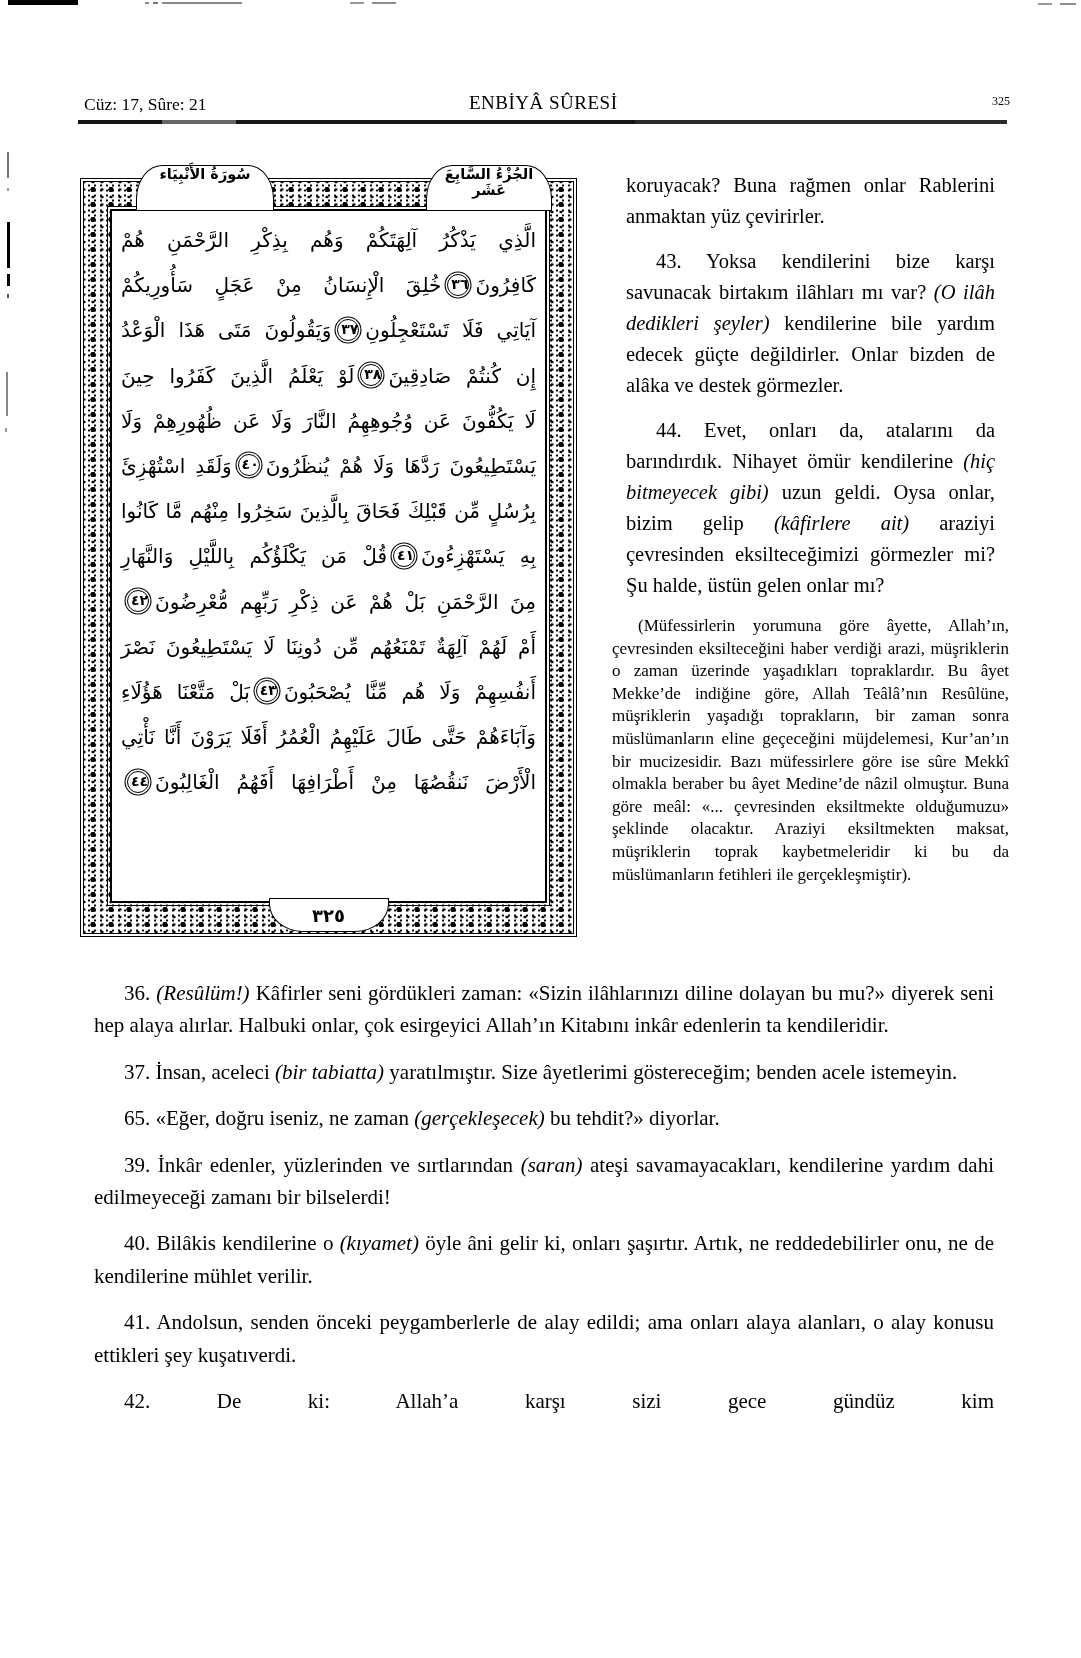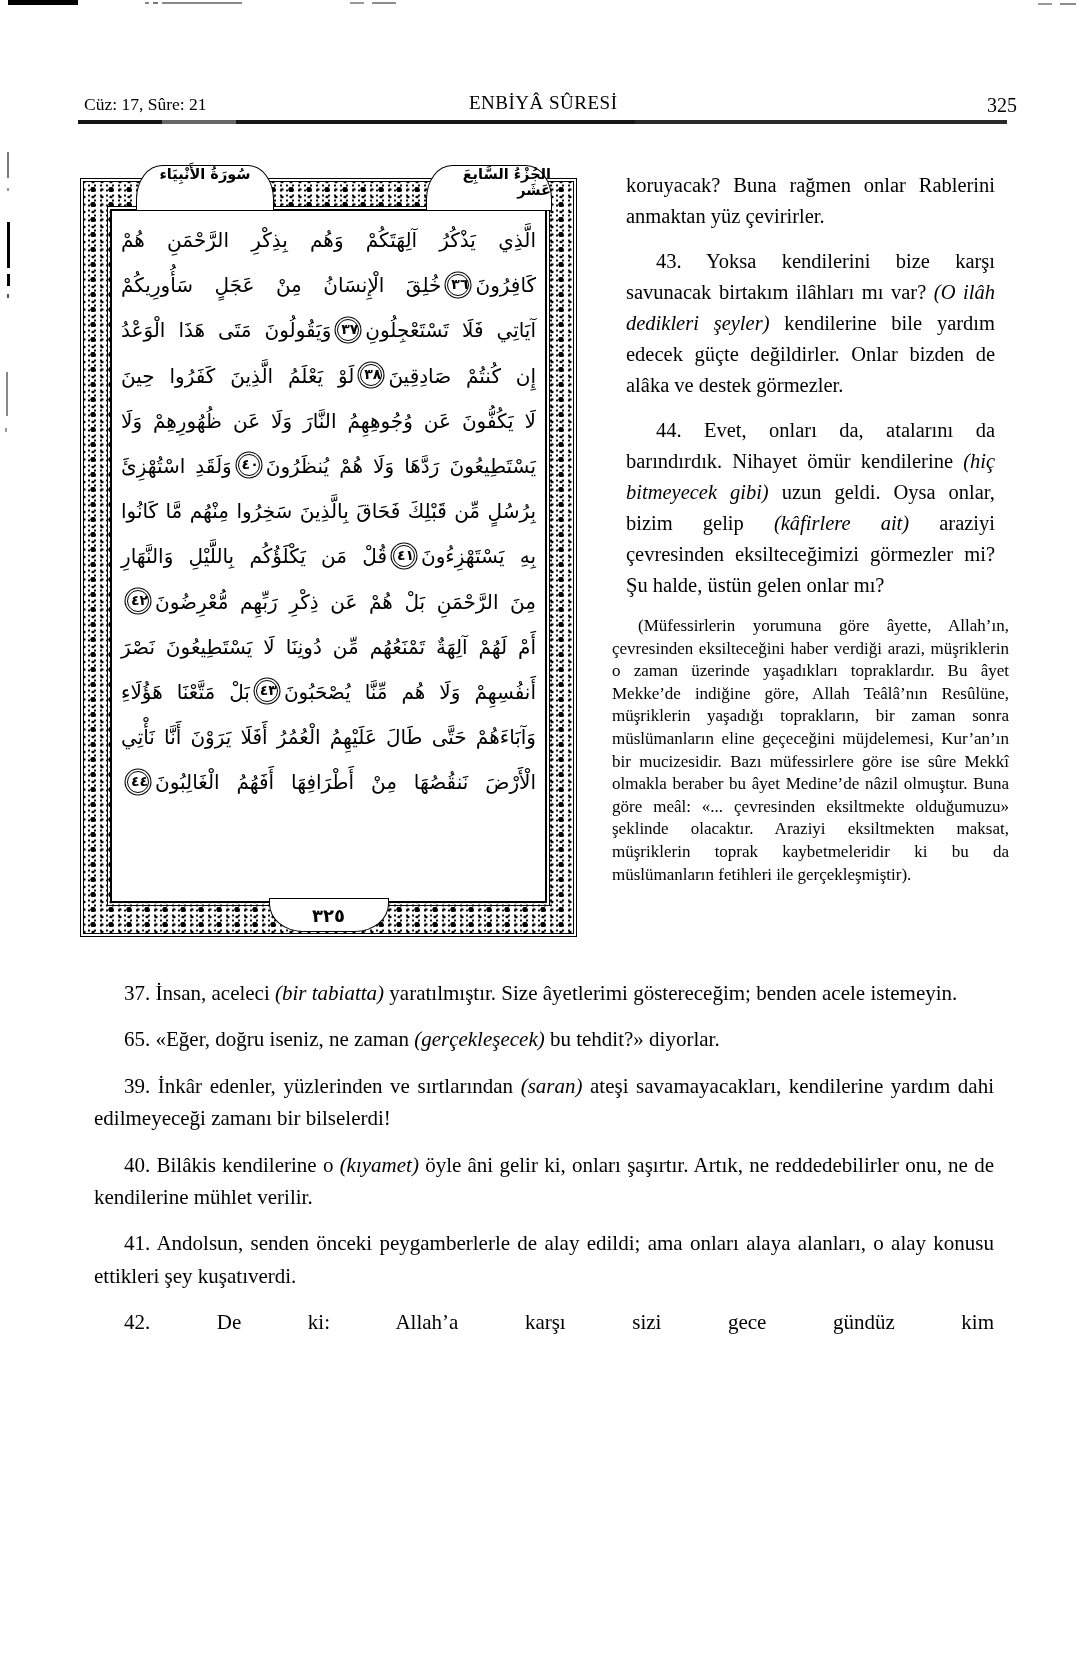--- a/index.html
+++ b/index.html
@@ -6,21 +6,21 @@
   body{
     width:1081px;height:1658px;position:relative;background:#fff;color:#000;
     font-family:"Liberation Serif", serif; overflow:hidden;
   }
   
   .art{position:absolute;background:#000;}
   
   .hdr{position:absolute;font-weight:normal;white-space:nowrap;text-align:right;}
   #header-left{left:84px;top:94px;font-size:17.5px;}
   #header-center{left:469px;top:92px;font-size:19px;letter-spacing:.5px;}
-  #header-right{right:64px;top:94px;font-size:20px;}
+  #header-right{right:71px;top:94px;font-size:12px;}
   #header-rule{position:absolute;left:78px;top:120px;width:929px;height:3.5px;
     background:linear-gradient(90deg,#141414 0 9%,#666 9% 17%,#161616 17% 60%,#2a2a2a 60% 100%);}
   
   .mushaf-frame{position:absolute;left:80px;top:178px;width:497px;height:759px;
     border:1.4px solid #000;padding:2px;box-sizing:border-box;}
   .band-area{position:relative;width:100%;height:100%;box-sizing:border-box;
     border:1px solid #000;padding:27px 26px 30px 26px;
     background-color:#fff;
     background-image:
       radial-gradient(circle,#000 2.4px,transparent 2.9px),
@@ -38,21 +38,21 @@
     border:1.3px solid #000;border-radius:50%;
     box-shadow:0 0 0 1.4px #fff,0 0 0 2.5px #000;
     font-size:14px;font-weight:bold;text-align:right;vertical-align:middle;
     margin:0 6px;position:relative;top:-2px;background:#fff;}
   .cartouche{position:absolute;top:-17px;height:46px;background:#fff;
     border:1.6px solid #000;border-radius:26px 26px 0 0/34px 34px 0 0;
     box-sizing:border-box;z-index:2;display:flex;align-items:flex-start;justify-content:center;
     font-family:"DejaVu Sans",sans-serif;font-size:14.5px;font-weight:bold;
     direction:rtl;padding-top:0;}
   #surah-cartouche{left:52px;width:138px;}
-  #juz-cartouche{left:342px;width:126px;}
+  #juz-cartouche{left:342px;width:126px;text-align:center;}
   .page-dome{position:absolute;left:50%;bottom:1px;transform:translateX(-50%);
     width:118px;height:32px;background:#fff;border:1.6px solid #000;border-top:1px solid #000;
     border-radius:0 0 34px 34px/0 0 28px 28px;z-index:2;
     display:flex;align-items:center;justify-content:center;
     font-family:"DejaVu Sans",sans-serif;font-weight:bold;font-size:18px;}
   
   .right-col{position:absolute;left:612px;top:156px;width:397px;}
   .para{font-size:20.5px;line-height:31px;text-align:justify;text-indent:30px;margin:14px;}
   .para.noindent{text-indent:0;}
   .commentary{font-size:17px;line-height:22.6px;text-align:justify;text-indent:26px;margin-top:5px;}
@@ -115,19 +115,20 @@
 </div>
 
 <div class="right-col">
   <p class="para noindent"><span>koruyacak? Buna rağmen onlar Rablerini anmaktan yüz çevirirler.</span></p>
   <p class="para"><span>43. Yoksa kendilerini bize karşı savunacak birtakım ilâhları mı var? </span><span class="it">(O ilâh dedikleri şeyler)</span><span> kendilerine bile yardım edecek güçte değildirler. Onlar bizden de alâka ve destek görmezler.</span></p>
   <p class="para"><span>44. Evet, onları da, atalarını da barındırdık. Nihayet ömür kendilerine </span><span class="it">(hiç bitmeyecek gibi)</span><span> uzun geldi. Oysa onlar, bizim gelip </span><span class="it">(kâfirlere ait)</span><span> araziyi çevresinden eksilteceğimizi görmezler mi? Şu halde, üstün gelen onlar mı?</span></p>
   <p class="commentary"><span>(Müfessirlerin yorumuna göre âyette, Allah’ın, çevresinden eksilteceğini haber verdiği arazi, müşriklerin o zaman üzerinde yaşadıkları topraklardır. Bu âyet Mekke’de indiğine göre, Allah Teâlâ’nın Resûlüne, müşriklerin yaşadığı toprakların, bir zaman sonra müslümanların eline geçeceğini müjdelemesi, Kur’an’ın bir mucizesidir. Bazı müfessirlere göre ise sûre Mekkî olmakla beraber bu âyet Medine’de nâzil olmuştur. Buna göre meâl: «... çevresinden eksiltmekte olduğumuzu» şeklinde olacaktır. Araziyi eksiltmekten maksat, müşriklerin toprak kaybetmeleridir ki bu da müslümanların fetihleri ile gerçekleşmiştir).</span></p>
 </div>
 
 <div class="bottom-sec">
+  <p class="para"><span>36. </span><span class="it">(Resûlüm!)</span><span> Kâfirler seni gördükleri zaman: «Sizin ilâhlarınızı diline dolayan bu mu?» diyerek seni hep alaya alırlar. Halbuki onlar, çok esirgeyici Allah’ın Kitabını inkâr edenlerin ta kendileridir.</span></p>
   <p class="para"><span>37. İnsan, aceleci </span><span class="it">(bir tabiatta)</span><span> yaratılmıştır. Size âyetlerimi göstereceğim; benden acele istemeyin.</span></p>
   <p class="para"><span>65. «Eğer, doğru iseniz, ne zaman </span><span class="it">(gerçekleşecek)</span><span> bu tehdit?» diyorlar.</span></p>
   <p class="para"><span>39. İnkâr edenler, yüzlerinden ve sırtlarından </span><span class="it">(saran)</span><span> ateşi savamayacakları, kendilerine yardım dahi edilmeyeceği zamanı bir bilselerdi!</span></p>
   <p class="para"><span>40. Bilâkis kendilerine o </span><span class="it">(kıyamet)</span><span> öyle âni gelir ki, onları şaşırtır. Artık, ne reddedebilirler onu, ne de kendilerine mühlet verilir.</span></p>
   <p class="para"><span>41. Andolsun, senden önceki peygamberlerle de alay edildi; ama onları alaya alanları, o alay konusu ettikleri şey kuşatıverdi.</span></p>
   <p class="para justlast"><span>42. De ki: Allah’a karşı sizi gece gündüz kim</span></p>
 </div>
 
 </body></html>

